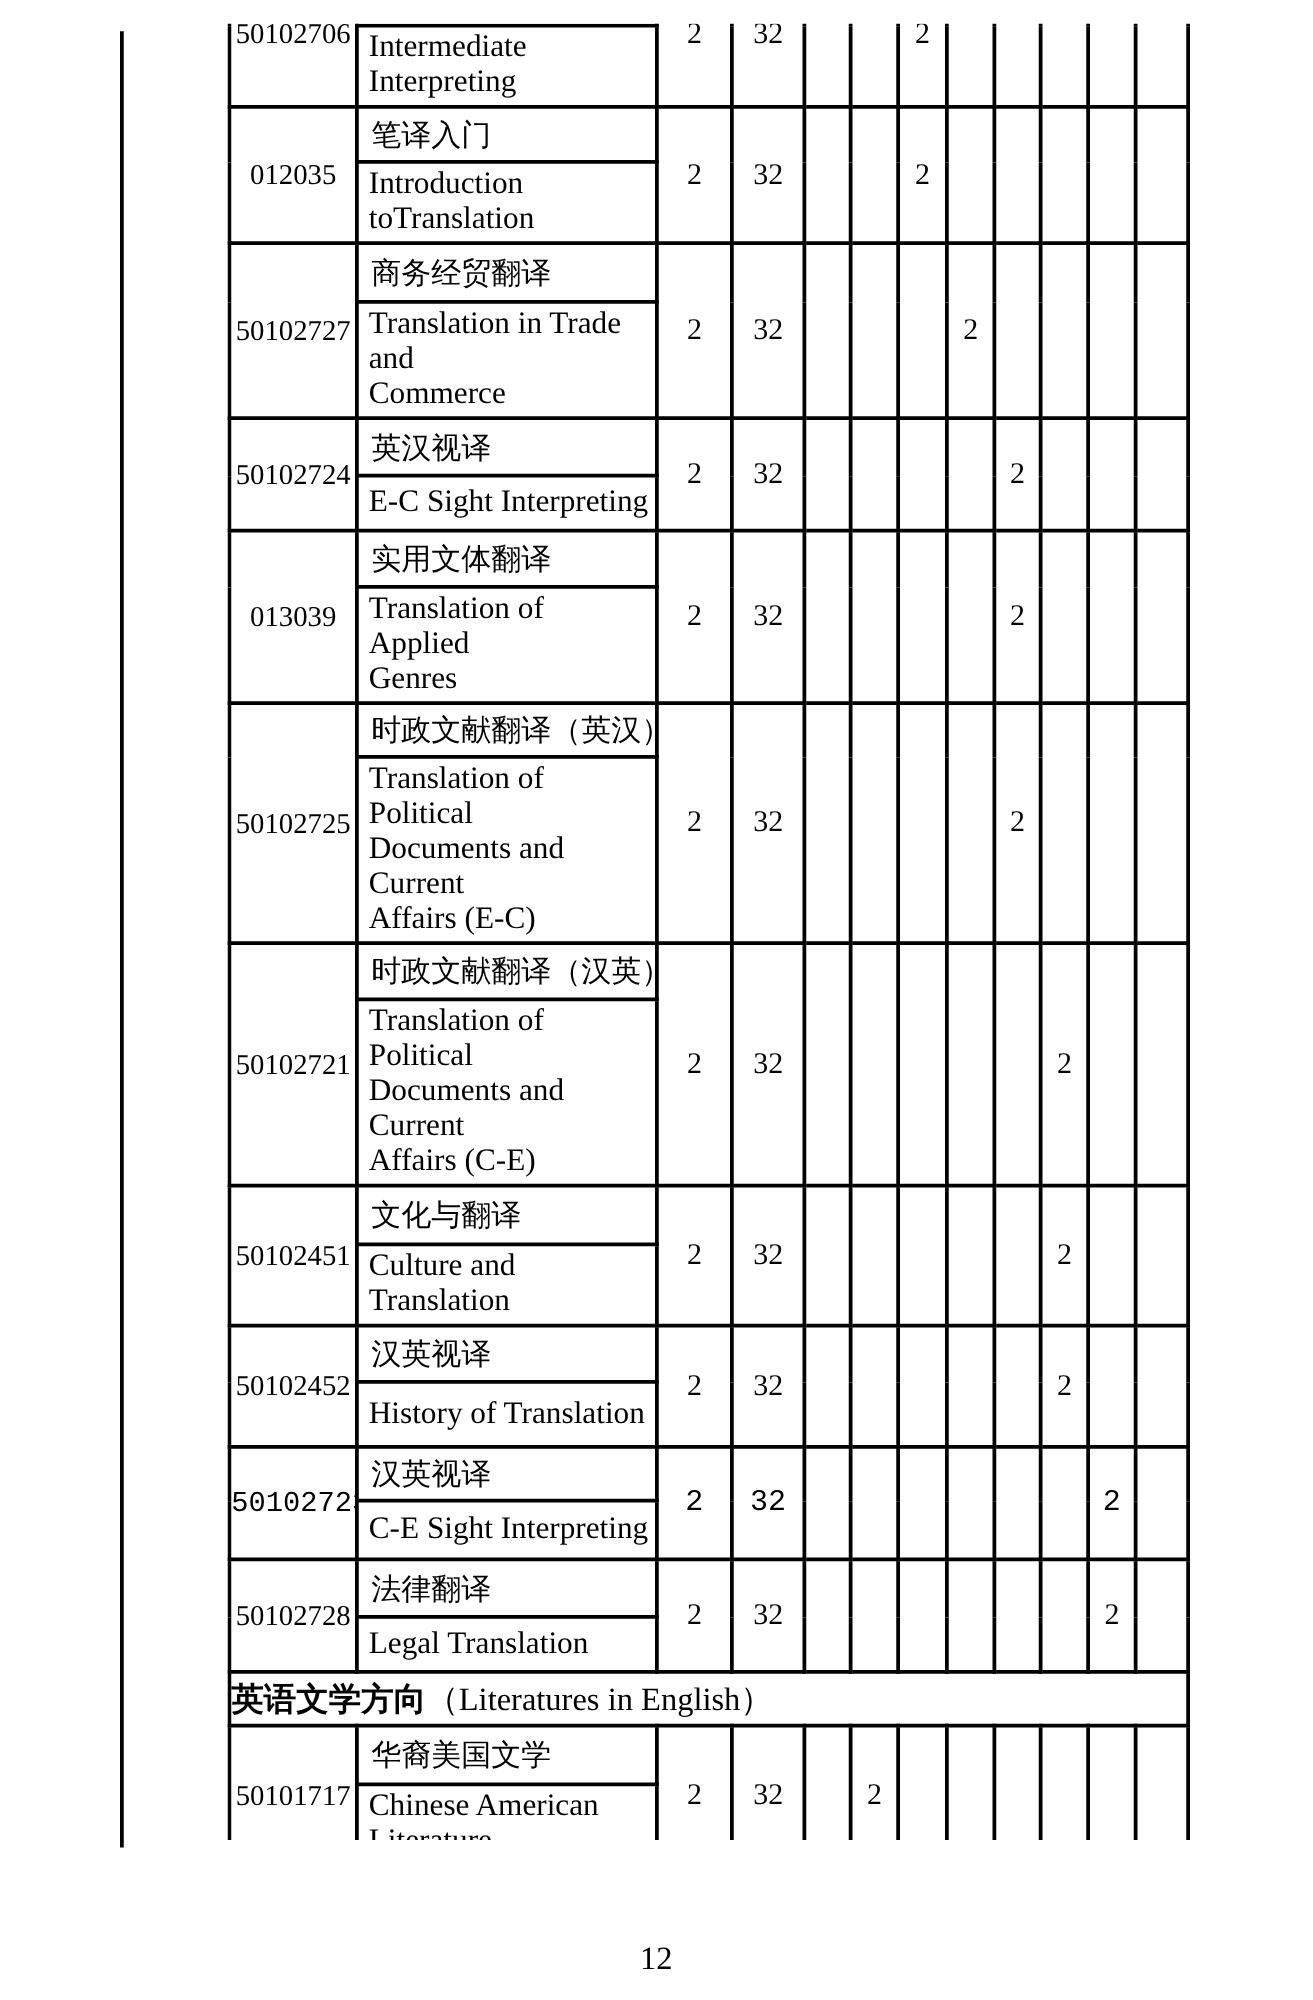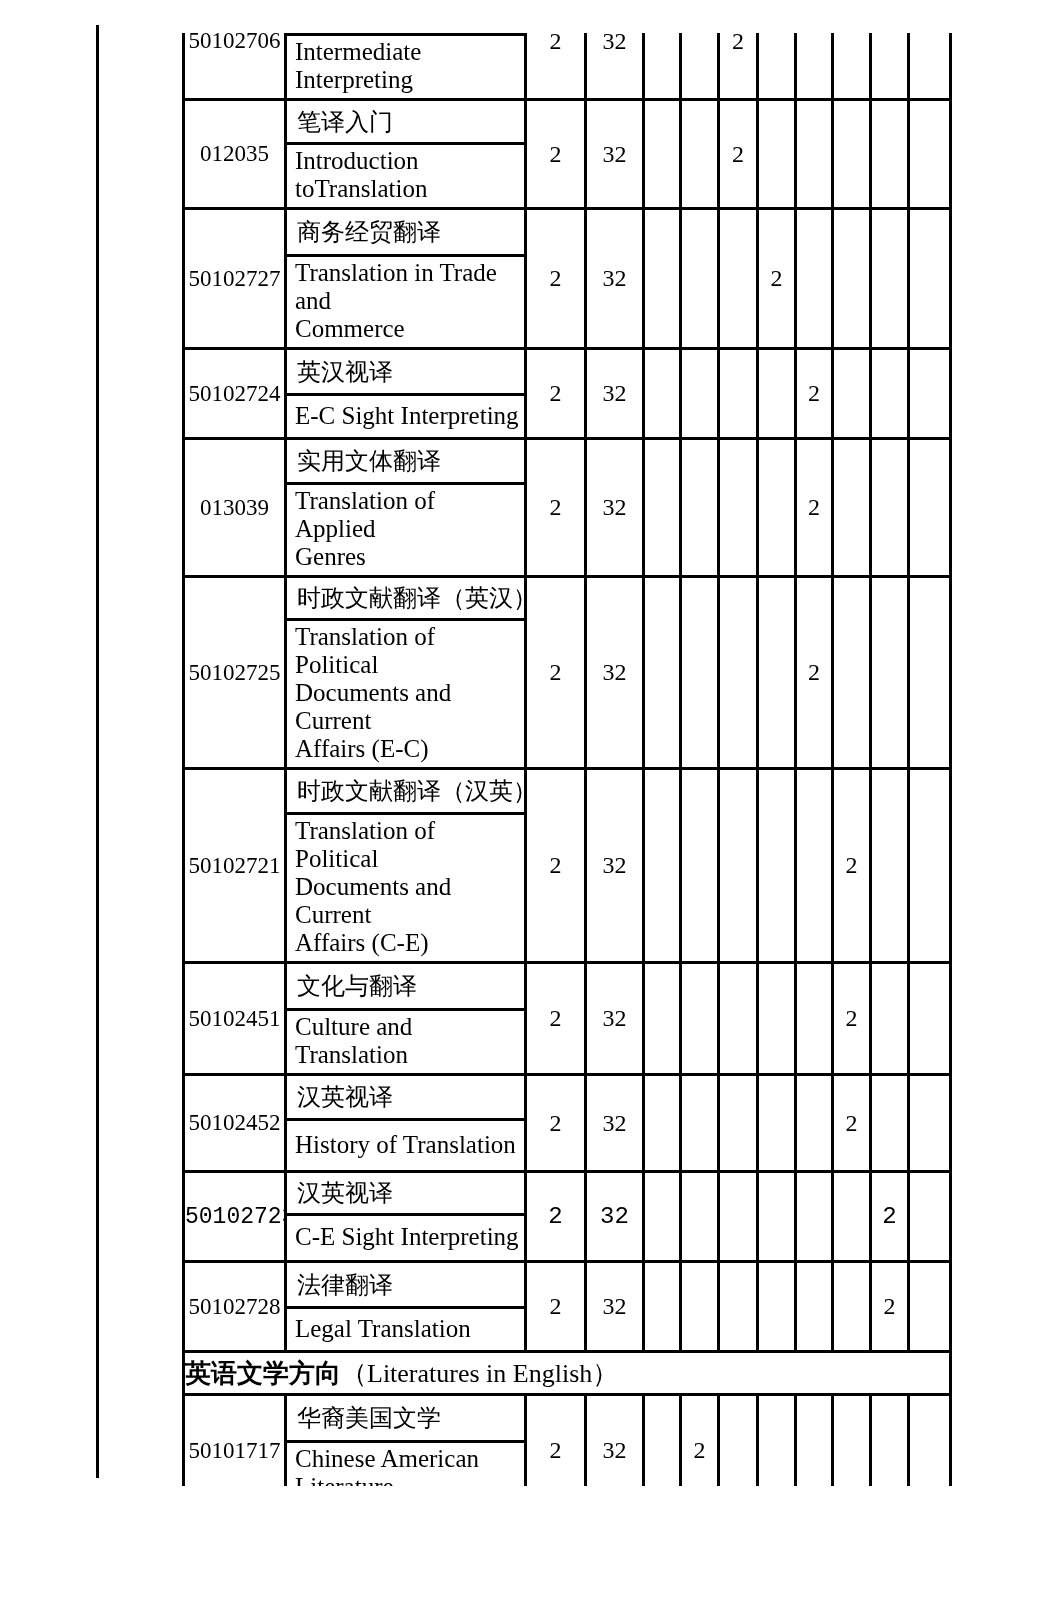--- a/index.html
+++ b/index.html
@@ -13,21 +13,21 @@
   .page { position: relative; width: 1050px; height: 1600px; background: #fff; }
 
   
   .left-rule {
     position: absolute; left: 96px; top: 25px;
     width: 3px; height: 1453px; background: #000;
   }
 
   
   .clip {
-    position: absolute; left: 182px; top: 33px;
+    position: absolute; left: 182px; top: 19px;
     width: 800px; height: 1453px; overflow: hidden; padding-left: 31px;
   }
   table.curr {
     position: absolute; left: 0; top: -52px;
     border-collapse: collapse; table-layout: fixed;
     width: 767px;
   }
   td { border: 3px solid #000; padding: 0; overflow: hidden; vertical-align: middle; }
   td.code  { text-align: center; font-size: 23px; }
   td.zh    { font-size: 24px; padding-left: 10px; white-space: nowrap; }
@@ -278,14 +278,15 @@
             <td class="num" rowspan="2"></td>
           </tr>
           <tr style="height: 58px;">
             <td class="en">Chinese American
 Literature</td>
           </tr>
         </tbody>
     </table>
   </div>
 
+  <div class="page-number">12</div>
 
 </div>
 
 </body></html>

